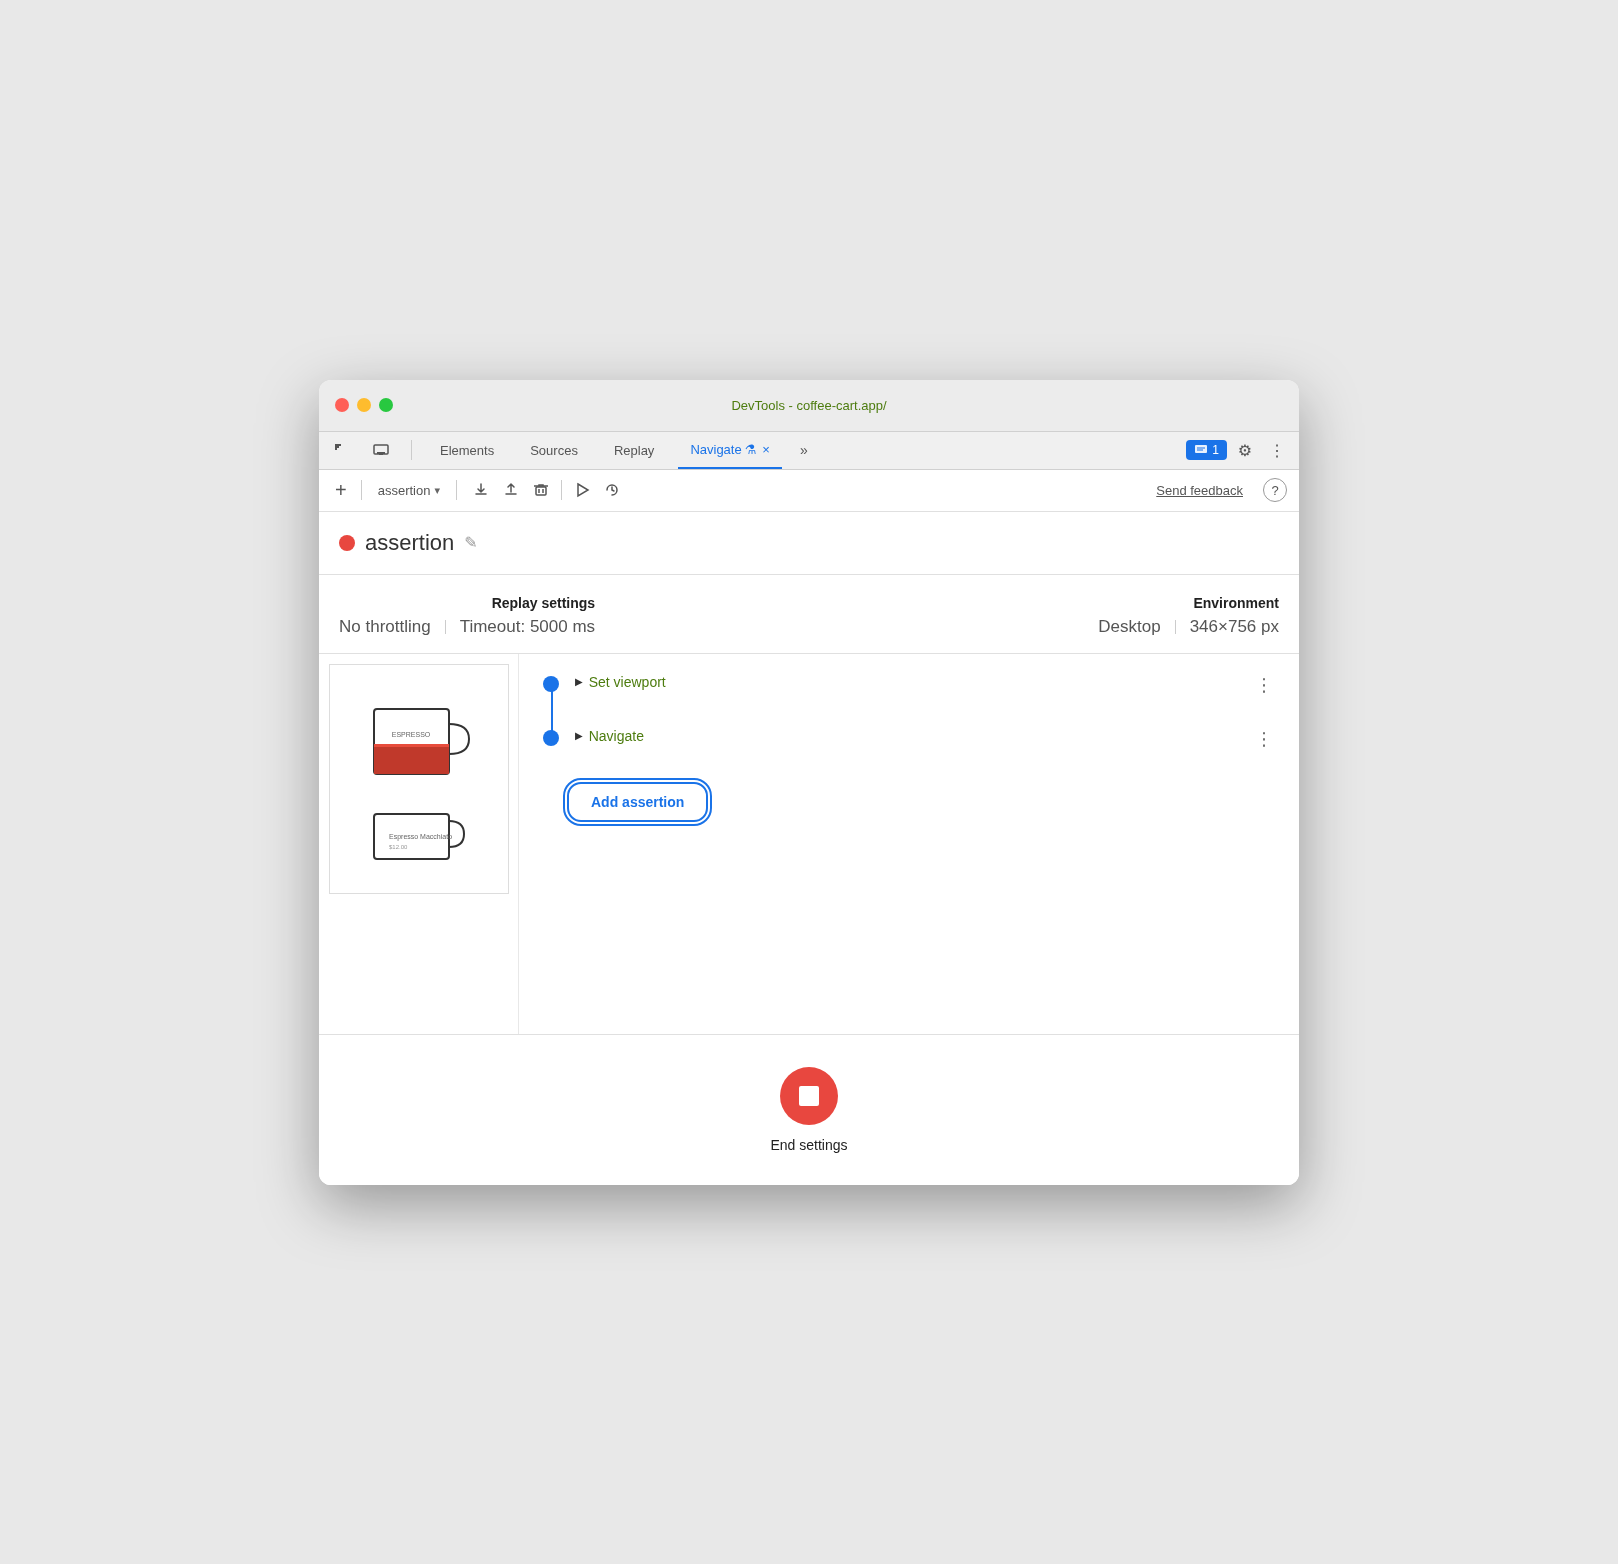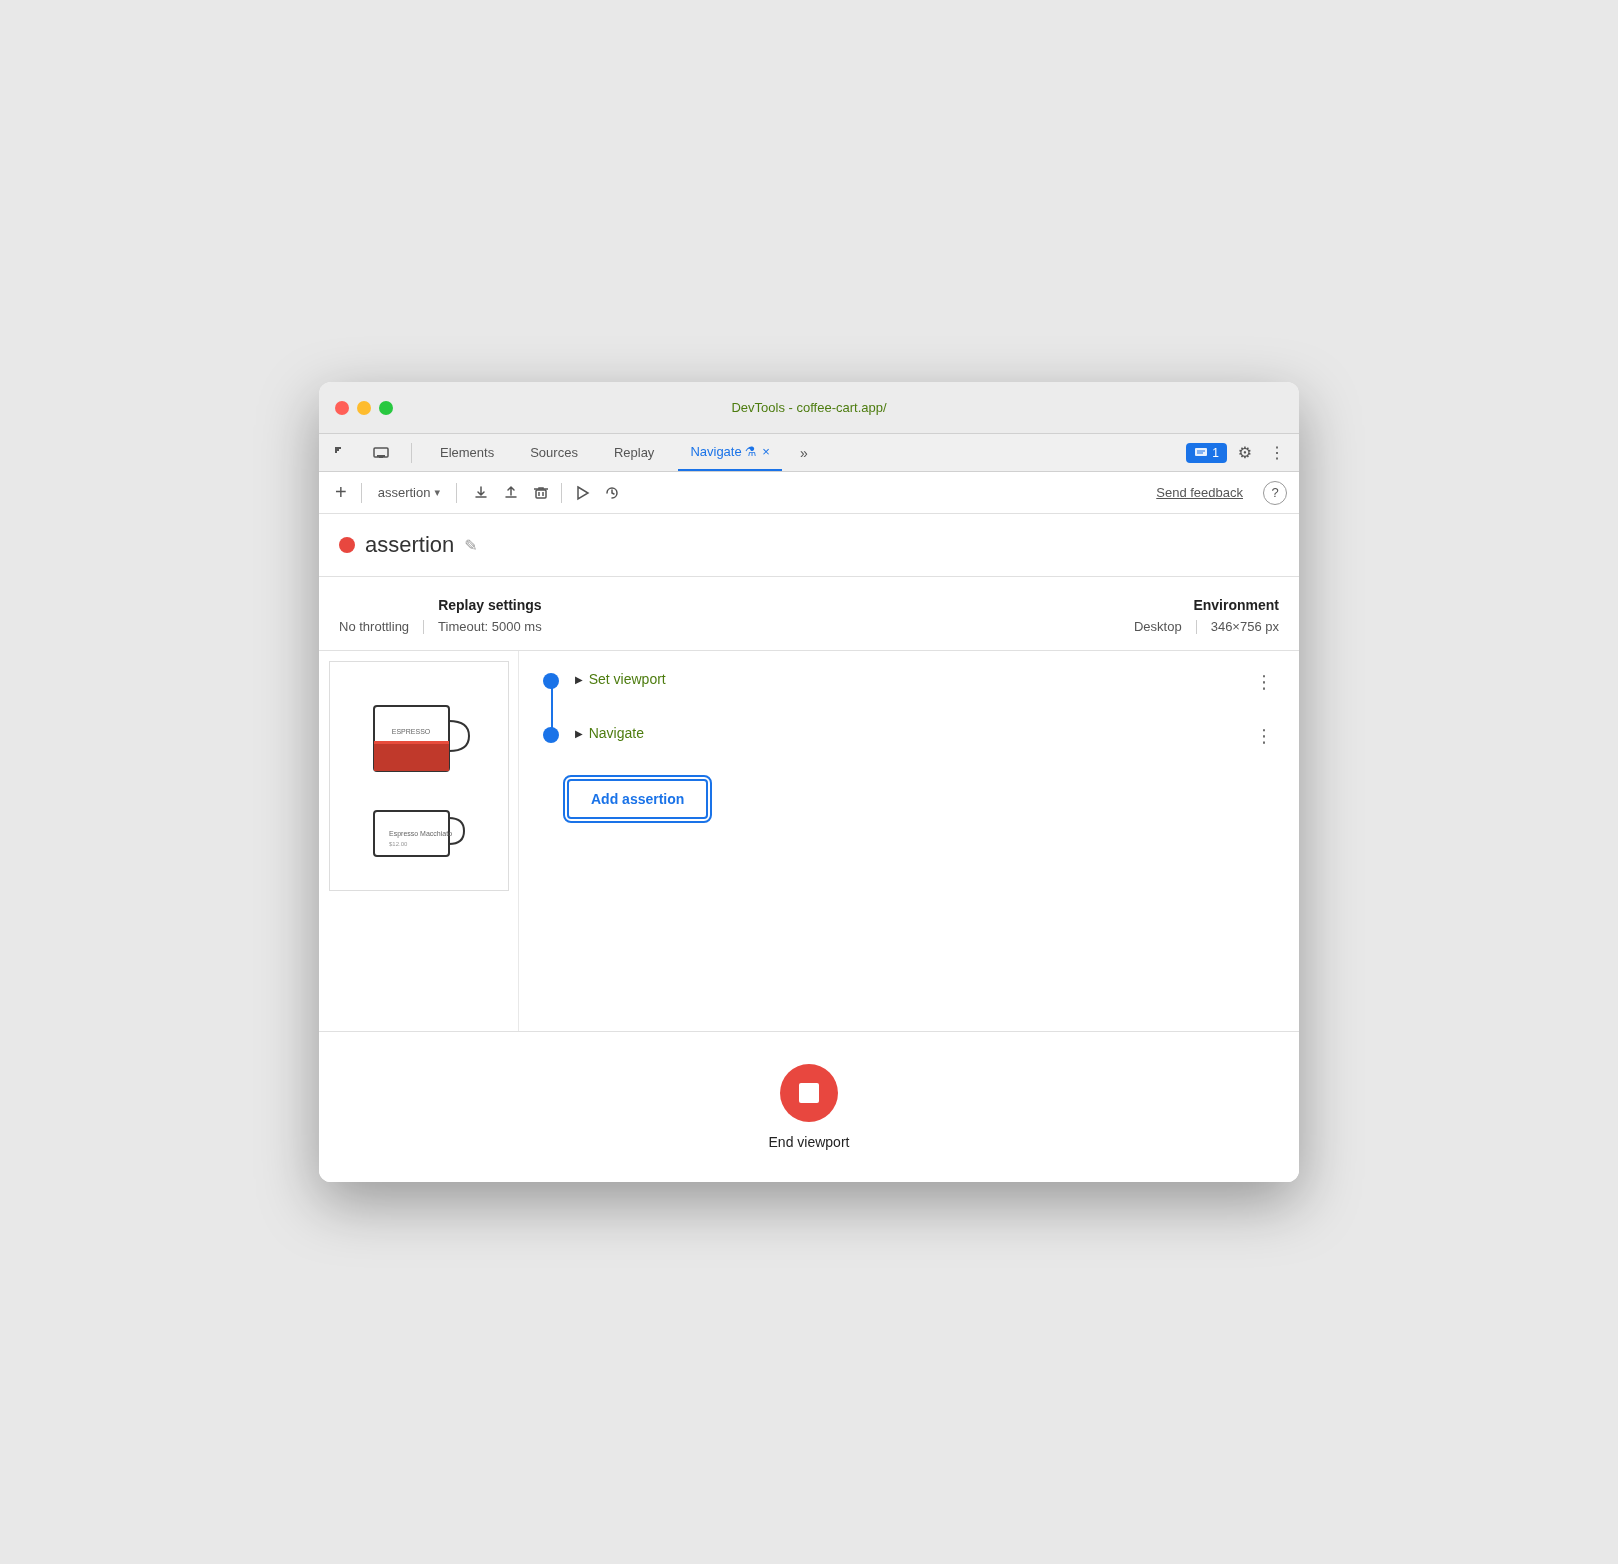--- a/index.html
+++ b/index.html
@@ -253,21 +253,21 @@
       font-size: 14px;
       font-weight: 600;
       color: #222;
       margin-bottom: 6px;
       text-align: right;
     }
     .replay-details {
       display: flex;
       align-items: center;
       gap: 4px;
-      font-size: 13px;
+      font-size: 17px;
       color: #555;
     }
     .replay-detail-divider {
       width: 1px;
       height: 14px;
       background: #ccc;
       margin: 0 10px;
     }
     .replay-right {
       margin-left: auto;
@@ -362,21 +362,21 @@
     
     .add-assertion-wrap {
       margin-top: 10px;
       margin-bottom: 14px;
       padding-left: 24px;
     }
     .add-assertion-btn {
       display: inline-block;
       padding: 10px 22px;
       border: 2px solid #1a73e8;
-      border-radius: 4px;
+      border-radius: 14px;
       background: white;
       color: #1a73e8;
       font-size: 14px;
       font-weight: 600;
       cursor: pointer;
       outline: 2px solid #1a73e8;
       outline-offset: 2px;
     }
     .recording-status {
       padding-left: 24px;
@@ -622,17 +622,17 @@
           <button class="add-assertion-btn">Add assertion</button>
         </div>
 
       </div>
     </div>
 
     <div class="end-recording-section">
       <button class="stop-btn">
         <div class="stop-icon"></div>
       </button>
-      <span class="end-recording-label">End viewport</span>
+      <span class="end-recording-label">End settings</span>
     </div>
 
   </div>
 </div>
 
 </body></html>

